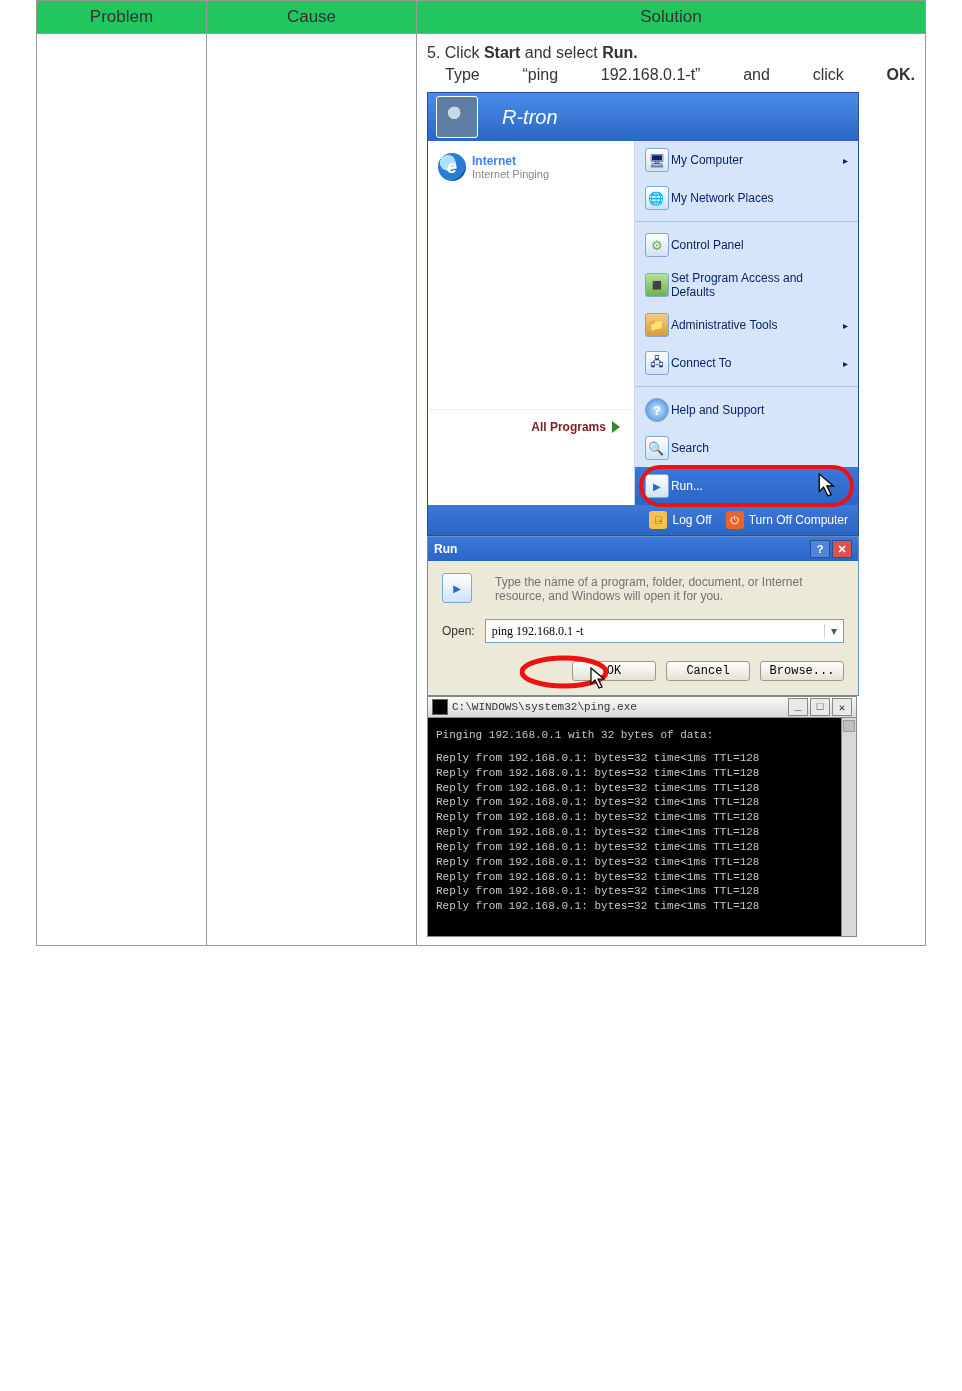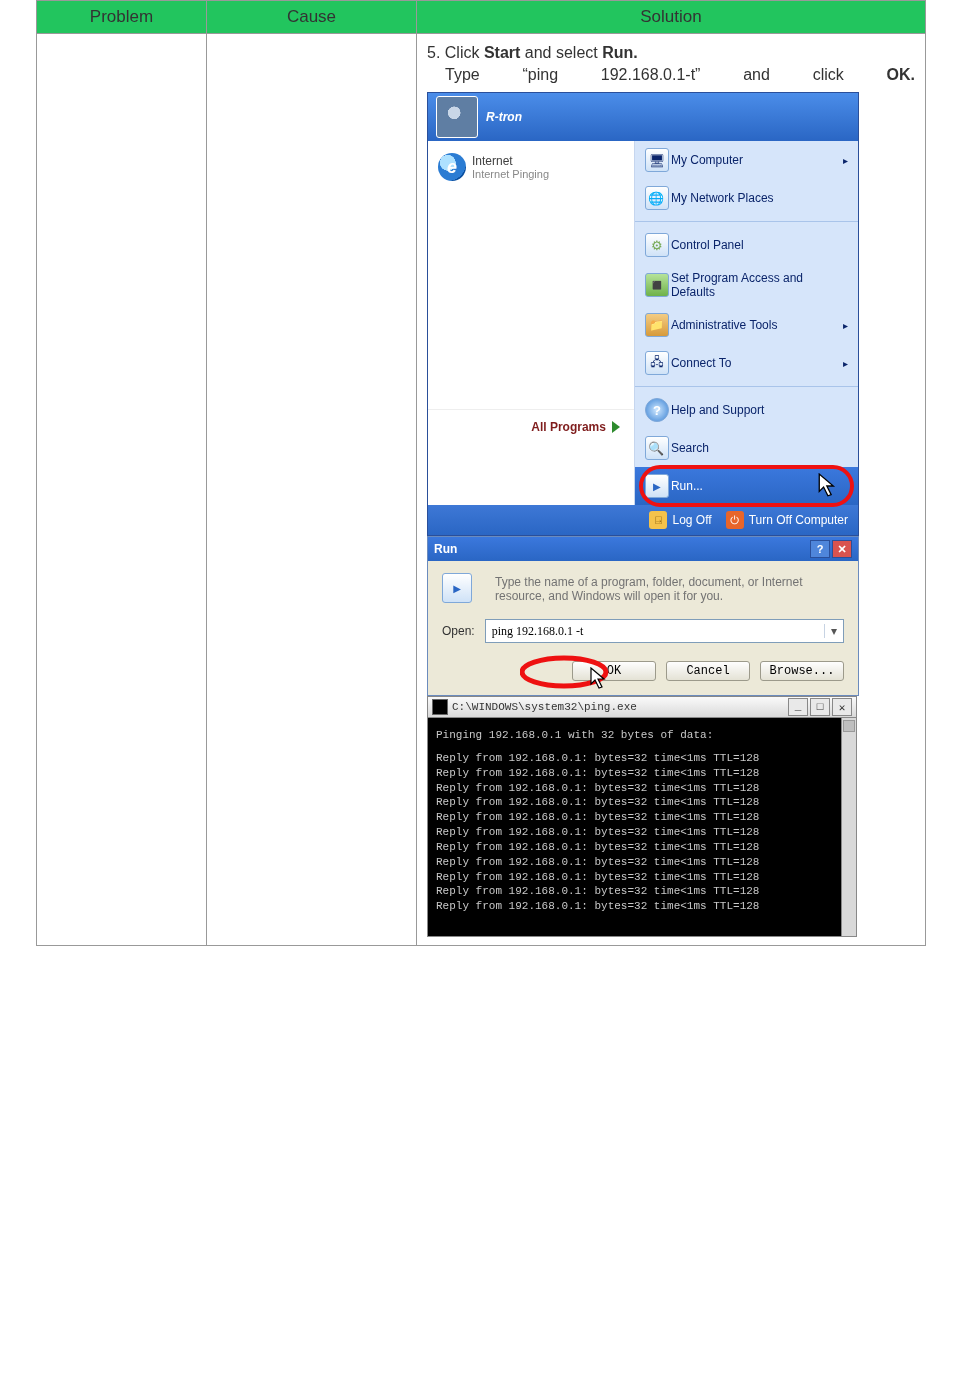--- a/index.html
+++ b/index.html
@@ -48,24 +48,24 @@
     border: 1px solid #2a4f9a;
     font-family: Tahoma, sans-serif;
     font-size: 12px;
   }
   .start-header {
     height: 48px;
     background: linear-gradient(#4b8de9, #2a66c4);
     display: flex;
     align-items: center;
     padding: 0 8px;
-    gap: 8px;
+    gap: 24px;
     color: #fff;
-    font-weight: bold;
-    font-size: 12px;
+    font-weight: normal;
+    font-size: 20px;
     font-style: italic;
   }
   .avatar {
     width: 40px; height: 40px;
     background: #5f7ea3;
     border: 1px solid #fff;
     border-radius: 3px;
     position: relative;
     overflow: hidden;
   }
@@ -102,21 +102,21 @@
     width: 28px; height: 28px; flex: 0 0 28px;
     border-radius: 50%;
     background: radial-gradient(circle at 35% 35%, #aee1ff 0 30%, #2b7cd3 31% 70%, #0a4fa0 71%);
     position: relative;
   }
   .ie-icon::after{
     content:"e"; position:absolute; inset:0;
     display:flex; align-items:center; justify-content:center;
     color:#fff; font-weight:bold; font-size:18px; font-style:italic;
   }
-  .left-item .title { color:#404040; font-weight:normal; }
+  .left-item .title { color:#3b82f6; font-weight:bold; }
   .left-item .sub { color:#888; font-size:11px; }
   .all-programs {
     padding: 10px 14px 12px 0;
     text-align: right;
     font-weight: bold;
     color: #7f1d1d;
     border-top: 1px solid #eee;
     display:flex; justify-content:flex-end; align-items:center; gap:6px;
   }
   .tri-right{

